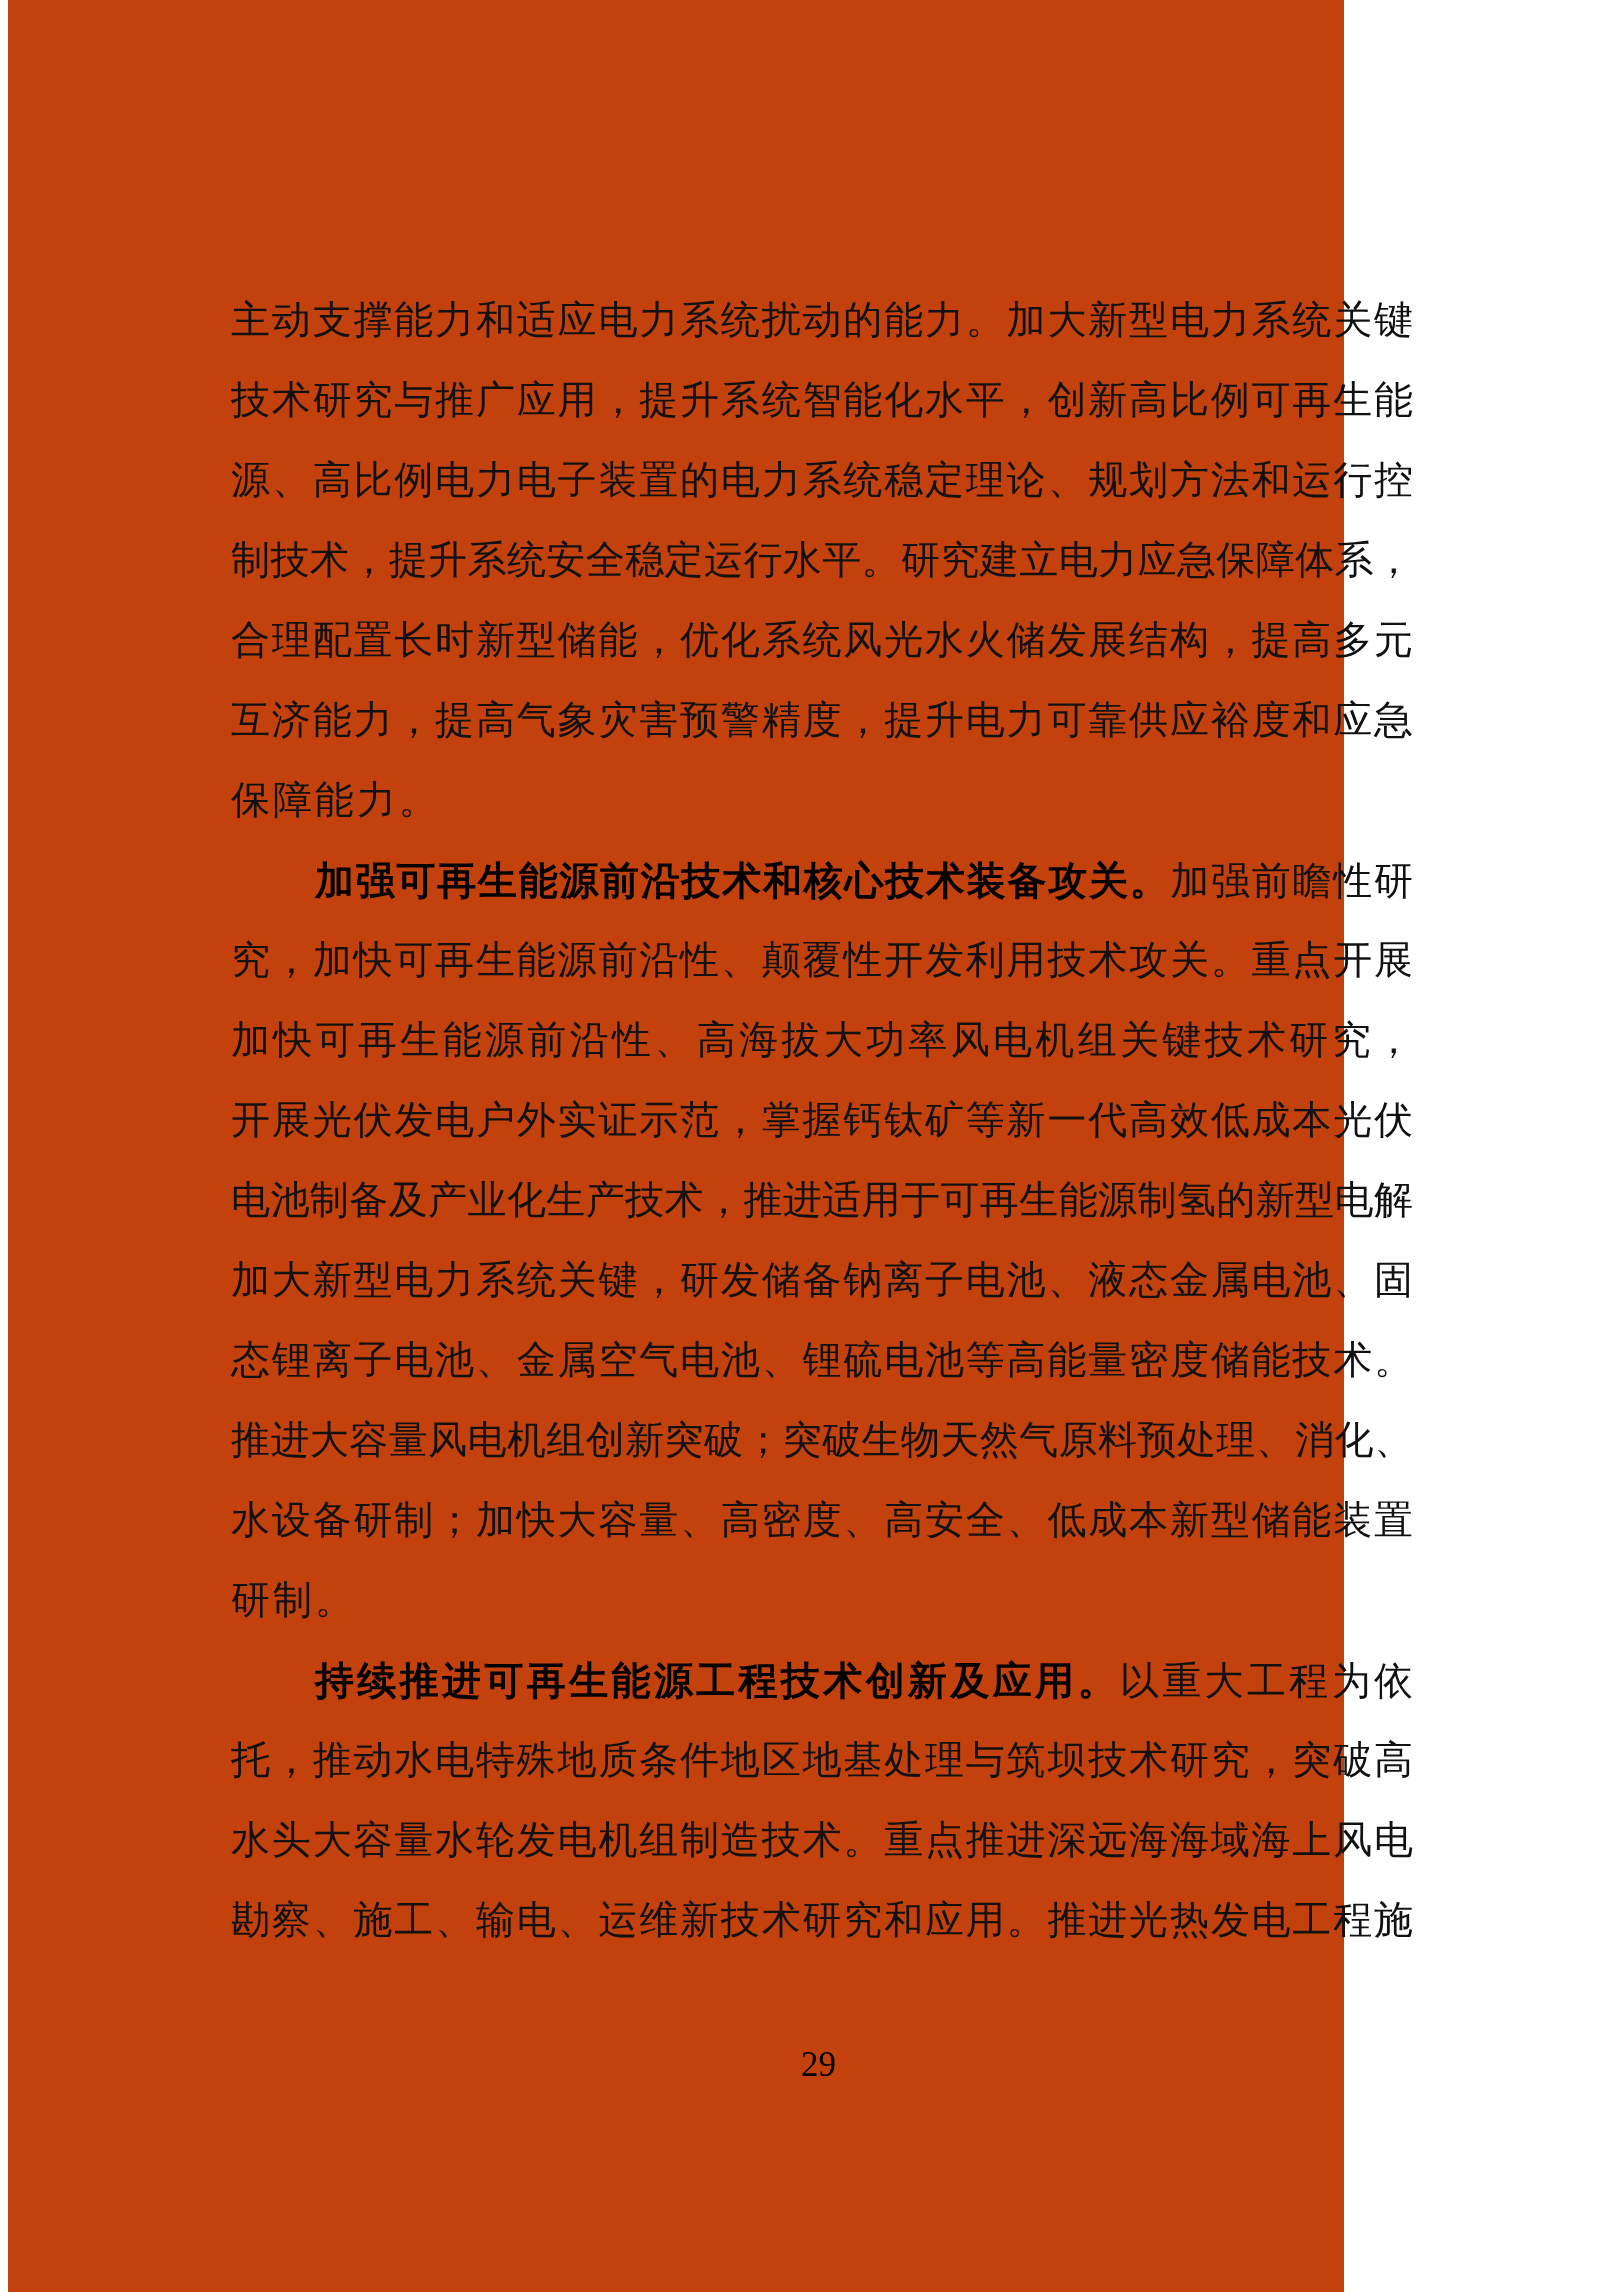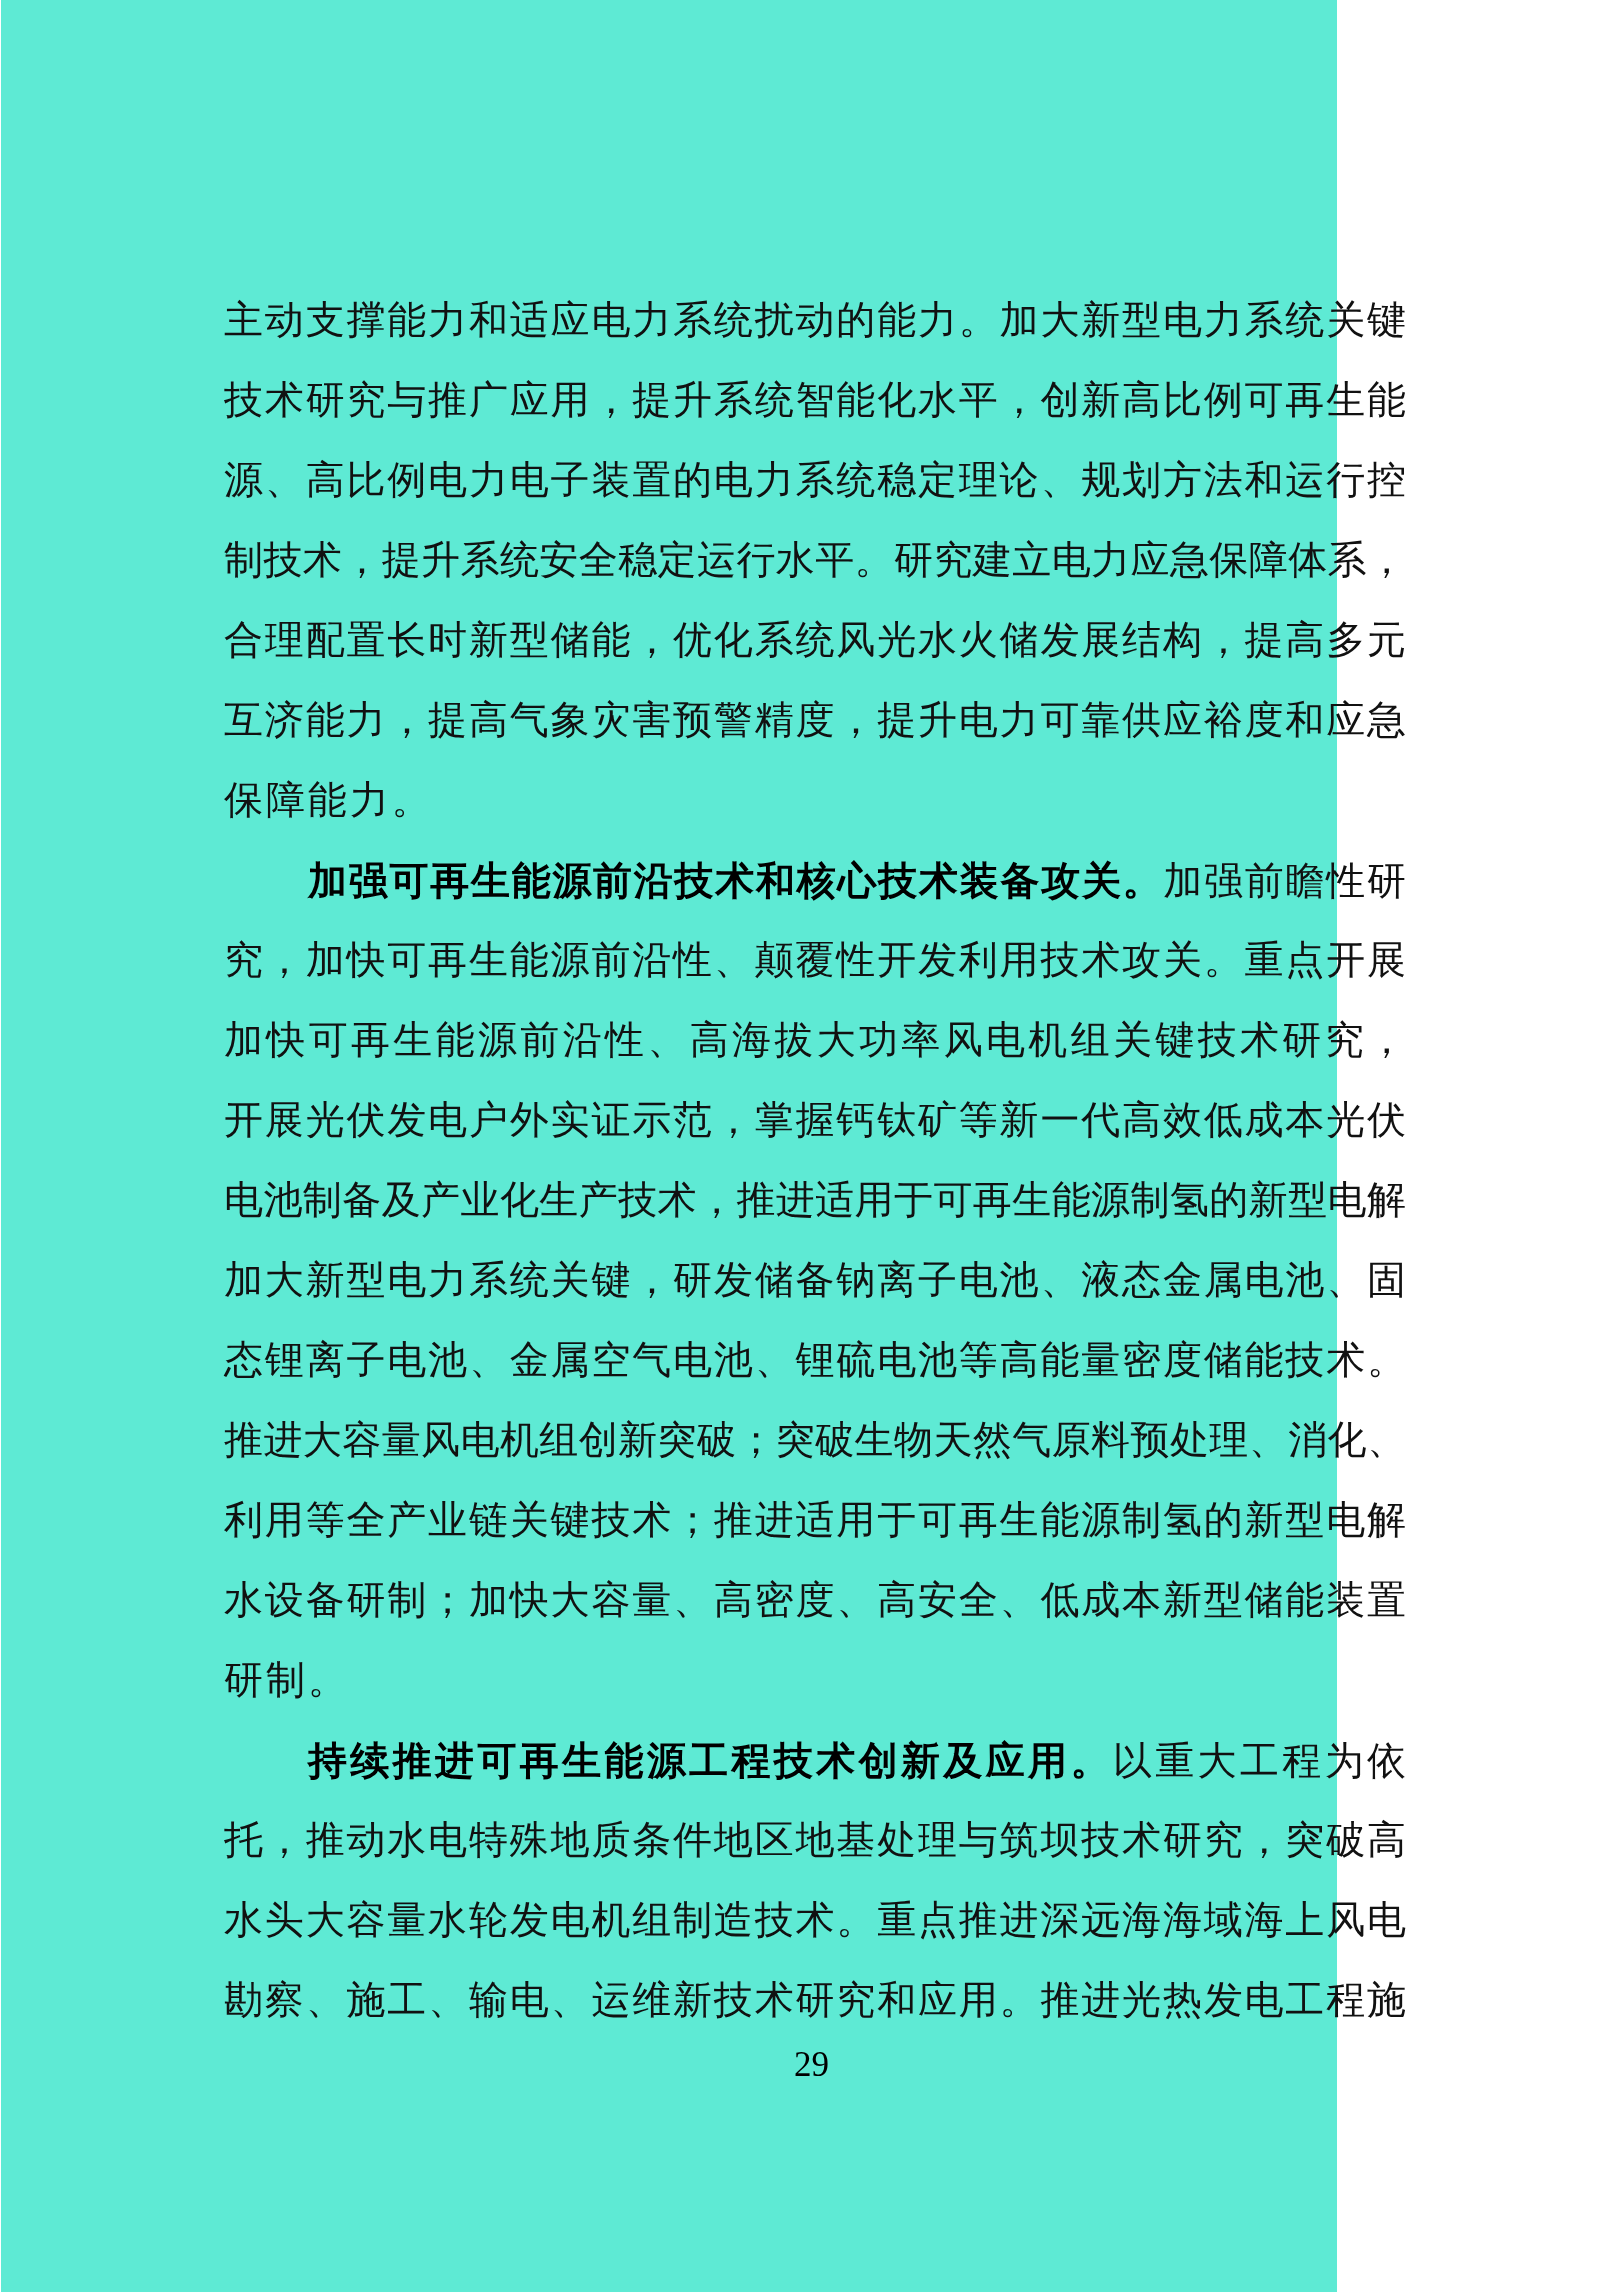--- a/index.html
+++ b/index.html
@@ -10,24 +10,24 @@
     body {
       width: 1621px;
       height: 2293px;
       position: relative;
       overflow: hidden;
       font-family: "DejaVu Serif", "Liberation Serif", serif;
       color: #111111;
     }
     .page {
       position: absolute;
-      left: 1px; top: 0;
+      left: 8px; top: 0;
       width: 1336px;
       height: 2293px;
-      background: #5eead4;
+      background: #c2410c;
     }
     .body-text {
       position: absolute;
       left: 223px;
       top: 280px;
       width: 1182px;
     }
     .line {
       display: block;
       height: 80px;
@@ -80,21 +80,20 @@
 
     <div>
       <span class="line indent"><span class="heading-run">加强可再生能源前沿技术和核心技术装备攻关。</span><span>加强前瞻性研</span></span>
       <span class="line">究，加快可再生能源前沿性、颠覆性开发利用技术攻关。重点开展</span>
       <span class="line">加快可再生能源前沿性、高海拔大功率风电机组关键技术研究，</span>
       <span class="line">开展光伏发电户外实证示范，掌握钙钛矿等新一代高效低成本光伏</span>
       <span class="line">电池制备及产业化生产技术，推进适用于可再生能源制氢的新型电解</span>
       <span class="line">加大新型电力系统关键，研发储备钠离子电池、液态金属电池、固</span>
       <span class="line">态锂离子电池、金属空气电池、锂硫电池等高能量密度储能技术。</span>
       <span class="line">推进大容量风电机组创新突破；突破生物天然气原料预处理、消化、</span>
-      <span class="line">利用等全产业链关键技术；推进适用于可再生能源制氢的新型电解</span>
       <span class="line">水设备研制；加快大容量、高密度、高安全、低成本新型储能装置</span>
       <span class="line last">研制。</span>
     </div>
 
     <div>
       <span class="line indent"><span class="heading-run">持续推进可再生能源工程技术创新及应用。</span><span>以重大工程为依</span></span>
       <span class="line">托，推动水电特殊地质条件地区地基处理与筑坝技术研究，突破高</span>
       <span class="line">水头大容量水轮发电机组制造技术。重点推进深远海海域海上风电</span>
       <span class="line">勘察、施工、输电、运维新技术研究和应用。推进光热发电工程施</span>
     </div>

